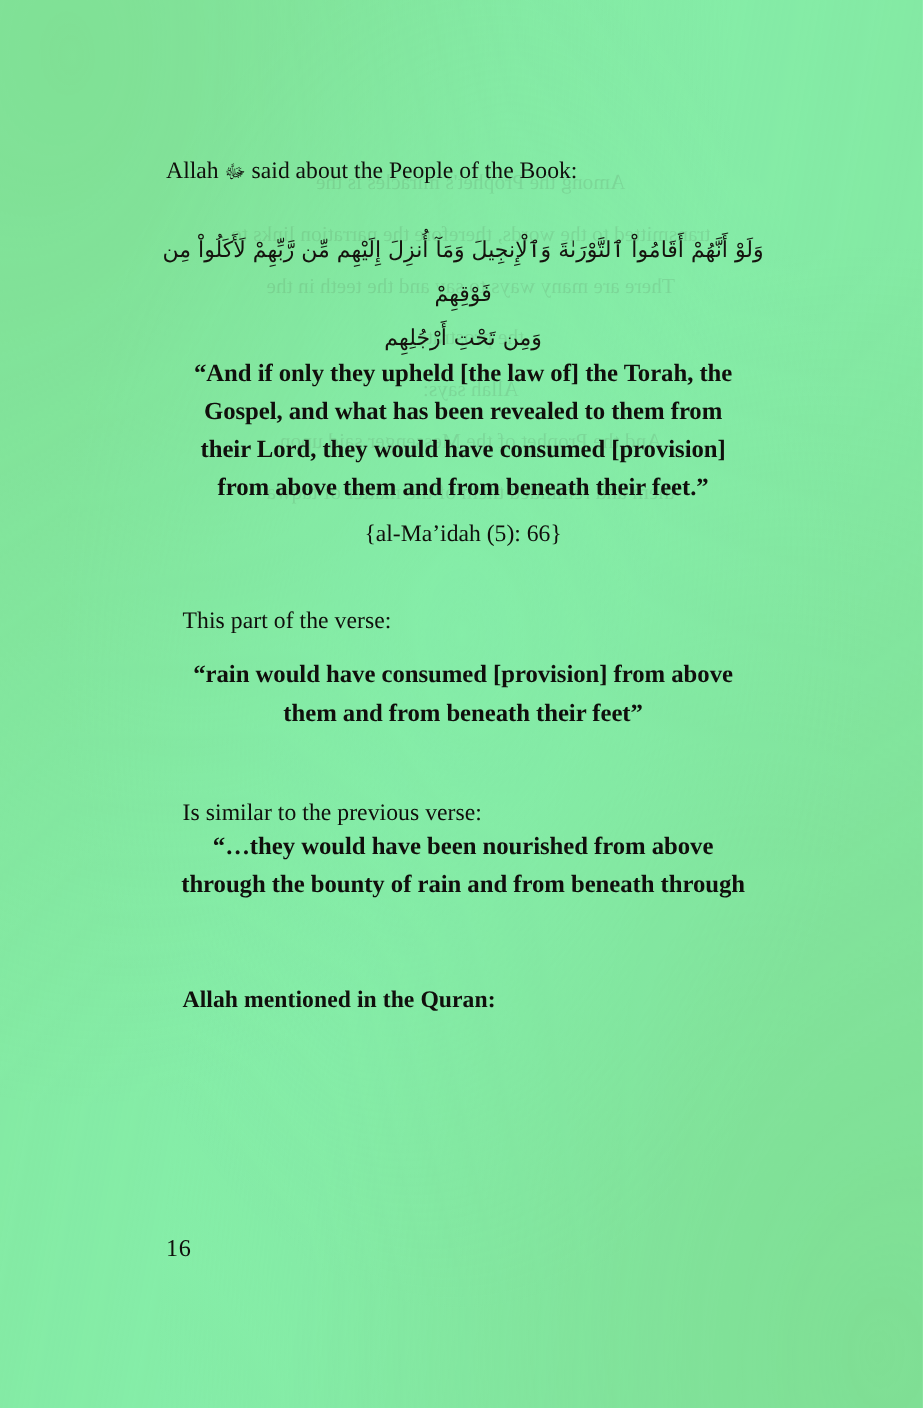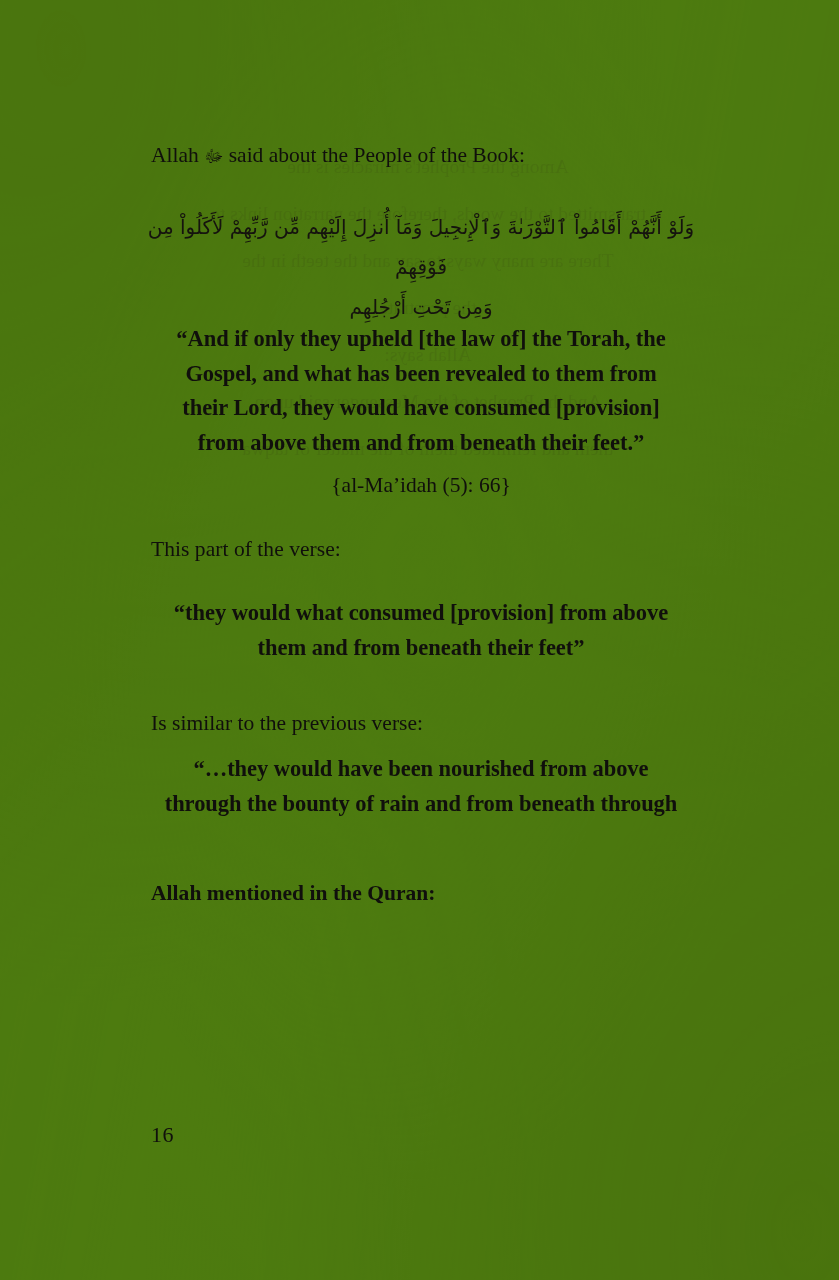--- a/index.html
+++ b/index.html
@@ -5,21 +5,21 @@
   html, body {
     margin: 0;
     padding: 0;
     background: #ffffff;
   }
 
   #page {
     position: relative;
     width: 839px;
     height: 1280px;
-    background: #4d7c0f;
+    background: #86efac;
     overflow: hidden;
     font-family: "Liberation Serif", "DejaVu Serif", serif;
     color: #100f0c;
     -webkit-font-smoothing: antialiased;
   }
 
   
   #paper-grain {
     position: absolute;
     inset: 0;
@@ -56,21 +56,21 @@
     position: absolute;
     left: 151px;
     top: 0;
     width: 540px;
     height: 1280px;
   }
 
   .body-para {
     font-size: 21.5px;
     line-height: 30.5px;
-    margin: 0;
+    margin: 15px;
     text-align: justify;
     text-justify: inter-word;
     letter-spacing: 0.05px;
   }
 
   .lead-line {
     position: absolute;
     left: 0;
     top: 140px;
     width: 540px;
@@ -179,21 +179,21 @@
       <span class="qline">Gospel, and what has been revealed to them from</span>
       <span class="qline">their Lord, they would have consumed [provision]</span>
       <span class="qline">from above them and from beneath their feet.”</span>
     </div>
 
     <div class="citation">{al-Ma’idah (5):  66}</div>
 
     <p class="body-para" id="intro-line">This part of the verse:</p>
 
     <div class="quote-block" id="quote-part">
-      <span class="qline">“they would what consumed [provision] from above</span>
+      <span class="qline">“rain would have consumed [provision] from above</span>
       <span class="qline">them and from beneath their feet”</span>
     </div>
 
     <p class="body-para" id="similar-line">Is similar to the previous verse:</p>
 
     <div class="quote-block" id="quote-prev">
       <span class="qline">“…they would have been nourished from above</span>
       <span class="qline">through the bounty of rain and from beneath through</span>
     </div>
 

